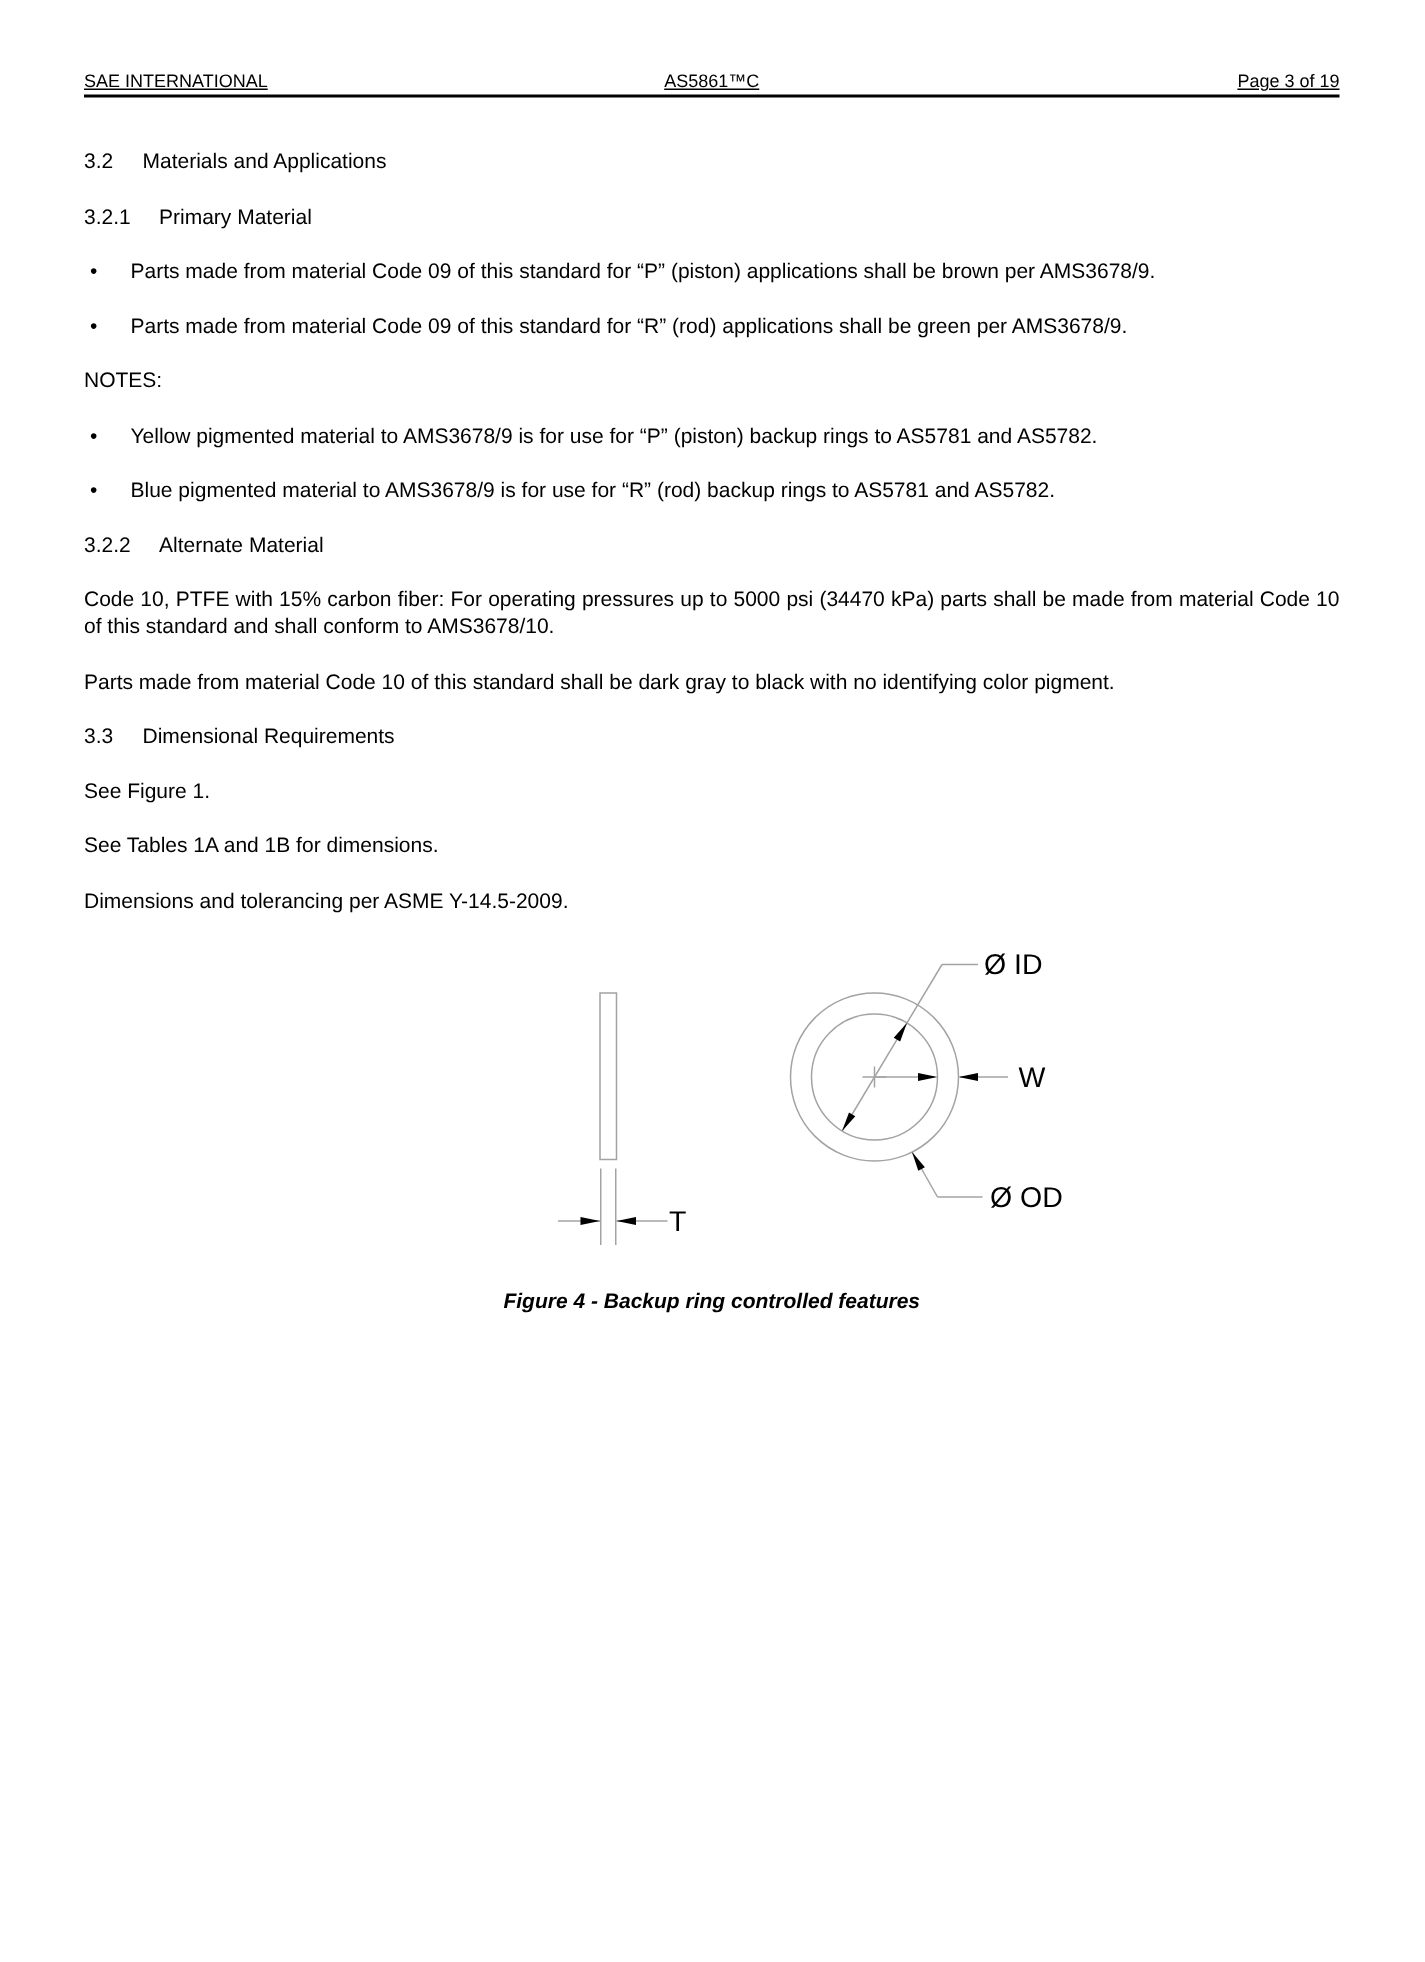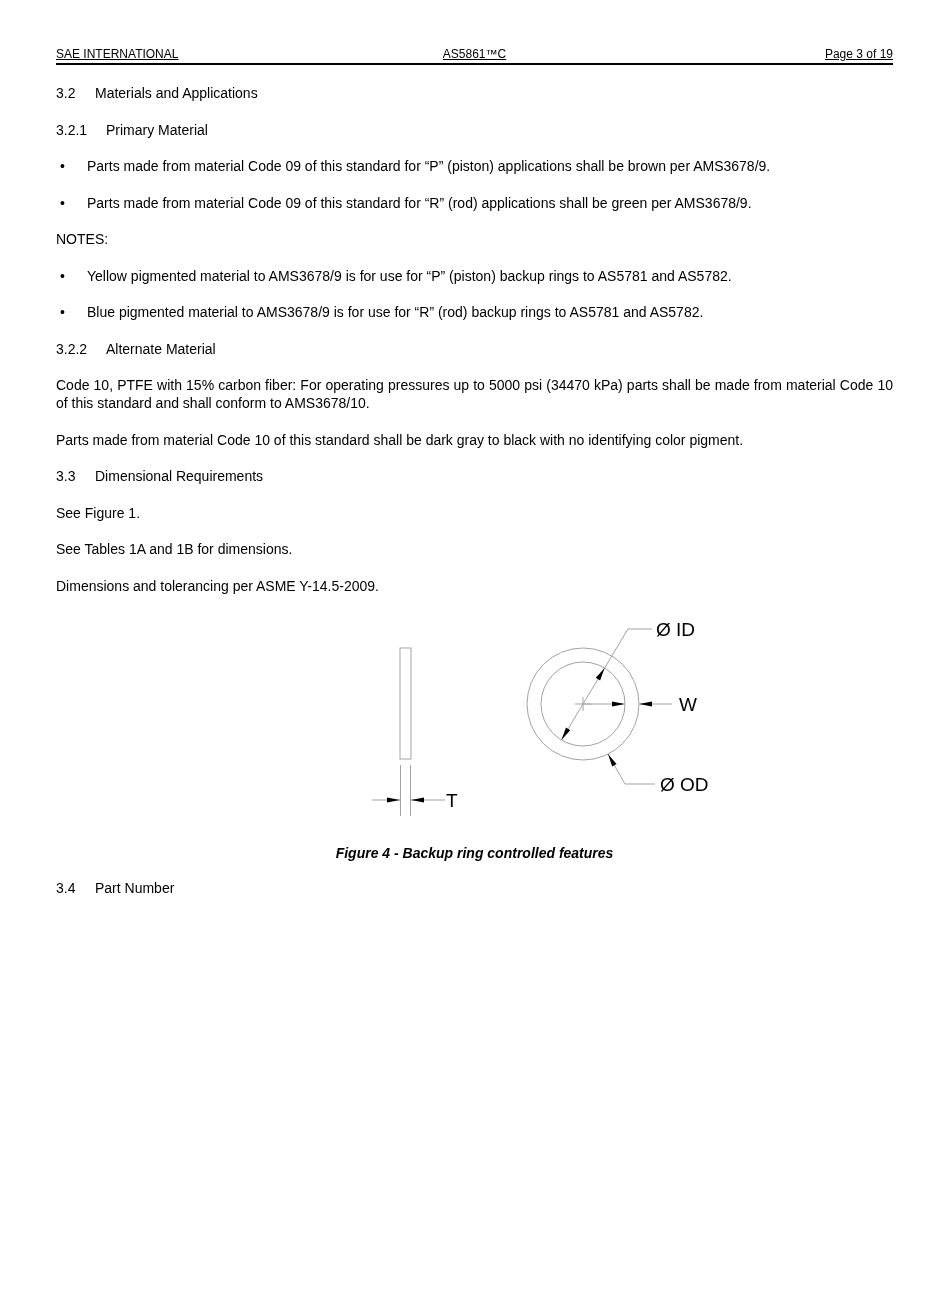--- a/index.html
+++ b/index.html
@@ -13,21 +13,21 @@
   .hdr{
     margin-top:46px;position:relative;height:17px;line-height:16px;
     font-size:12px;border-bottom:2px solid #000;
   }
   .hdr span{text-decoration:underline;}
   .hdr .l{position:absolute;left:0;bottom:1px;}
   .hdr .c{position:absolute;left:50%;transform:translateX(-50%);bottom:1px;}
   .hdr .r{position:absolute;right:0;bottom:1px;}
   
   .blk{margin:18.5px 0 0 0;line-height:18px;}
-  .first{margin-top:19px;}
+  .first{margin-top:33px;}
   .just{text-align:justify;}
   .h{display:flex;}
   .hn2{flex:0 0 39px;}
   .hn3{flex:0 0 50px;}
   .bul{display:flex;padding-left:4px;}
   .bg{flex:0 0 27px;}
   .bt{flex:1 1 auto;}
   
   .figwrap{margin:22px 0 0 304px;height:208px;}
   .figcap{margin-top:20px;text-align:center;font-weight:bold;font-style:italic;}
@@ -134,19 +134,15 @@
         <line class="thin" x1="608" y1="827" x2="625" y2="857"></line>
         <line class="thin" x1="625" y1="857" x2="655" y2="857"></line>
         <polygon class="ah" points="608,827 616.6,837.1 612.2,839.5"></polygon>
         <text x="660" y="863.5">Ø OD</text>
       </g>
     </svg>
   </div>
 
   <p class="figcap">Figure 4 - Backup ring controlled features</p>
 
-  <div class="blk h">
-    <span class="hn2">3.4</span>
-    <span>Part Number</span>
-  </div>
 
 
 </div>
 
 </body></html>

